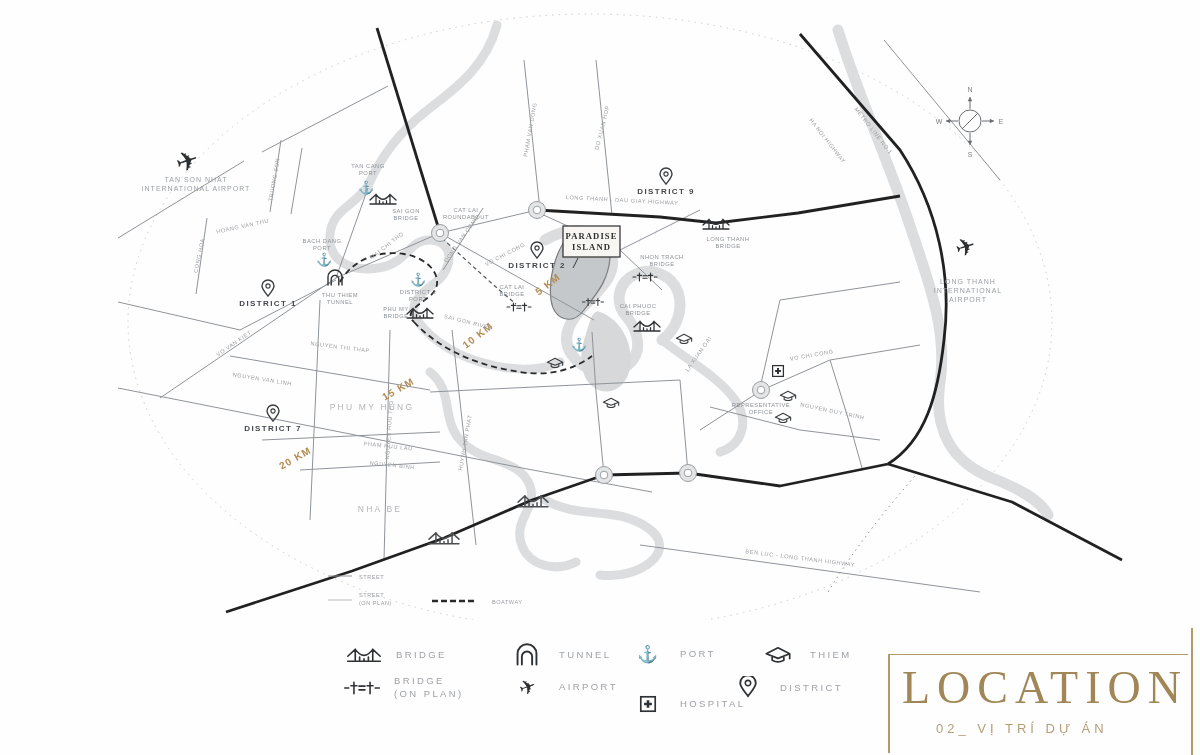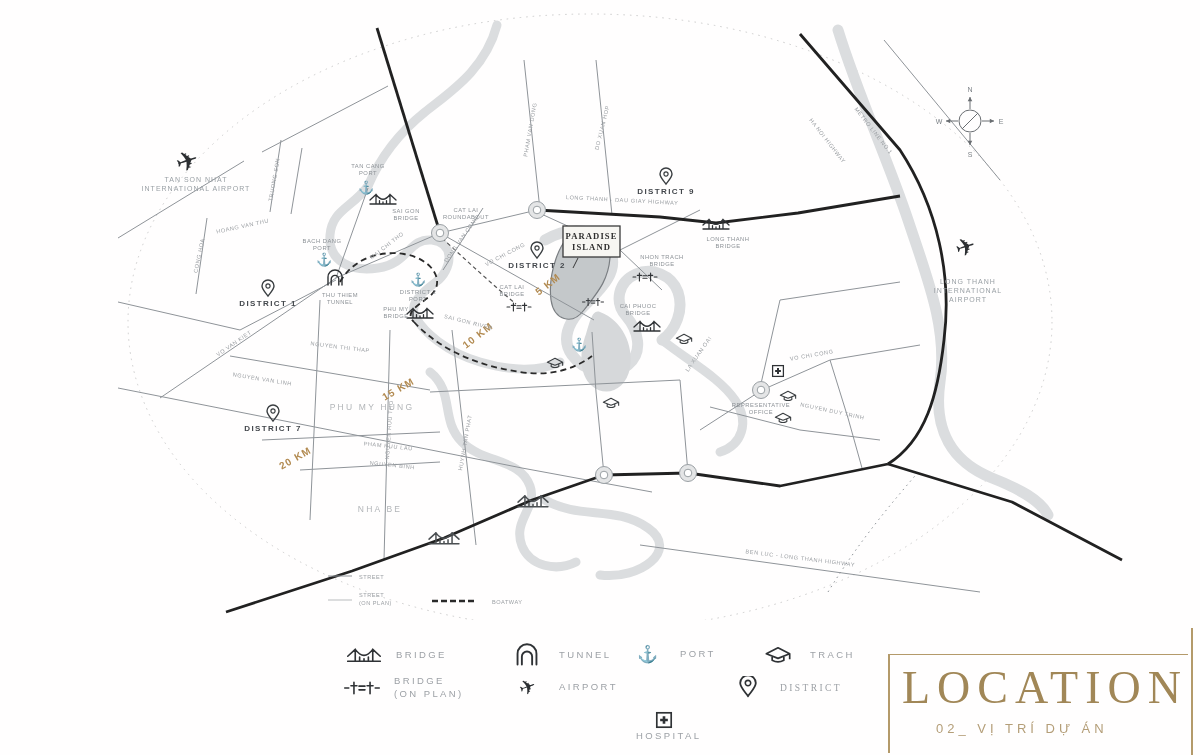--- a/index.html
+++ b/index.html
@@ -302,49 +302,49 @@
           <span class="glyph-anchor">⚓</span>
         </span>
       <span class="legend-label">PORT</span>
     </div>
     <div class="legend-item" style="left:756px;top:645px;">
       <span class="legend-icon">
         <svg width="30" height="20" viewBox="-15 -10 30 20" color="#2f3235">
             <use href="#sym-school" transform="scale(1.3)"></use>
           </svg>
       </span>
-      <span class="legend-label">TRACH</span>
+      <span class="legend-label">THIEM</span>
     </div>
 
     <div class="legend-item" style="left:340px;top:675px;">
       <span class="legend-icon">
         <svg width="38" height="16" viewBox="-19 -8 38 16" color="#2f3235">
             <use href="#sym-onplan" transform="scale(1.15)"></use>
           </svg>
       </span>
       <span class="legend-label">
         <div>BRIDGE</div>
         <div>(ON PLAN)</div>
       </span>
     </div>
     <div class="legend-item" style="left:505px;top:675px;">
       <span class="legend-icon">
           <span class="glyph-plane">✈</span>
         </span>
       <span class="legend-label">AIRPORT</span>
     </div>
-    <div class="legend-item" style="left:626px;top:710px;flex-direction:column;">
+    <div class="legend-item" style="left:626px;top:694px;">
       <span class="legend-icon">
         <svg width="20" height="20" viewBox="-10 -10 20 20" color="#2f3235">
             <use href="#sym-hospital" transform="scale(1.2)"></use>
           </svg>
       </span>
       <span class="legend-label">HOSPITAL</span>
     </div>
-    <div class="legend-item" style="left:726px;top:676px;font-family:Liberation Serif, serif;">
+    <div class="legend-item" style="left:726px;top:676px;">
       <span class="legend-icon">
         <svg width="22" height="24" viewBox="-11 -11 22 24" color="#2f3235">
             <use href="#sym-pin" transform="scale(1.3)"></use>
           </svg>
       </span>
       <span class="legend-label">DISTRICT</span>
     </div>
   </div>
 
   <div class="title-block">

